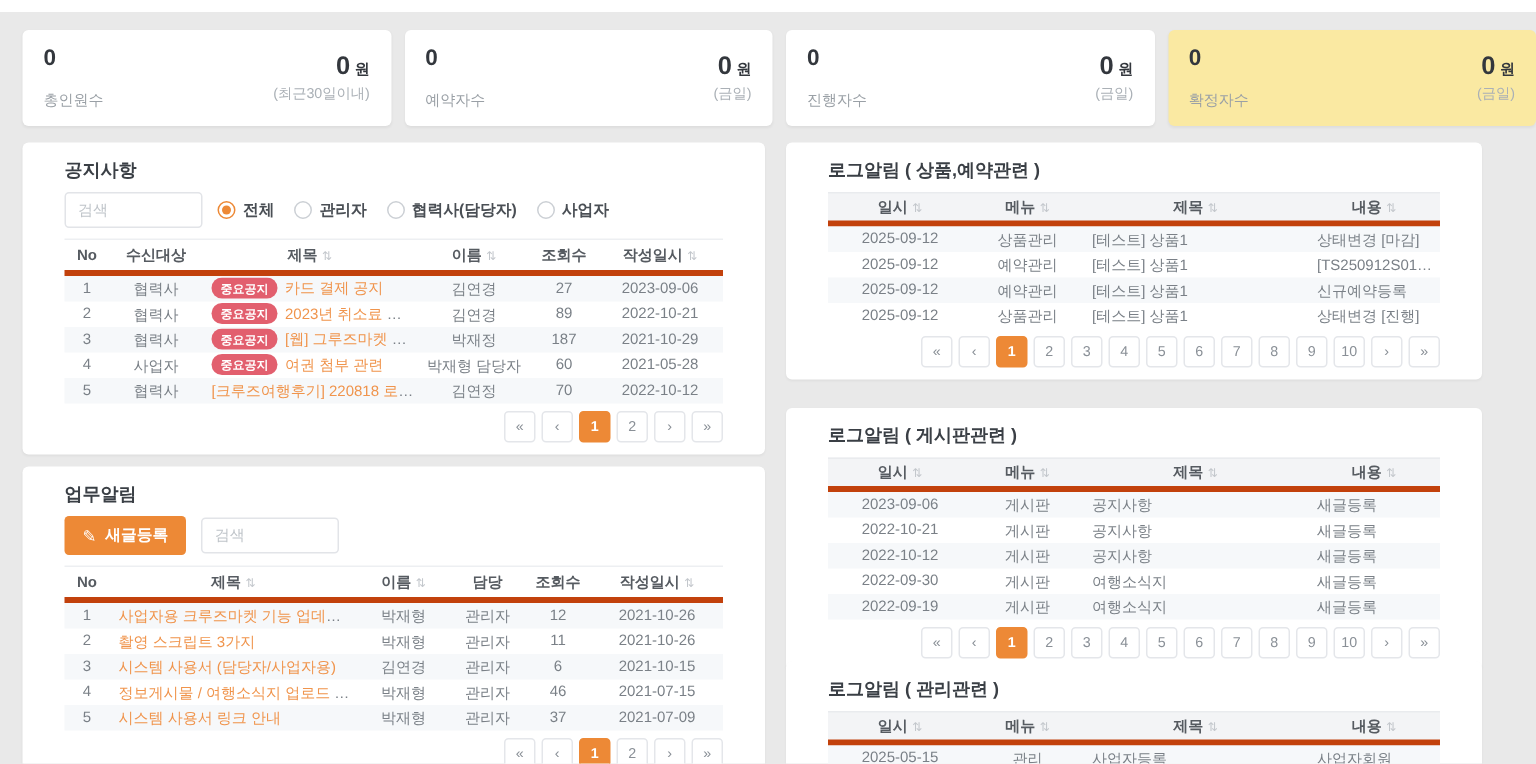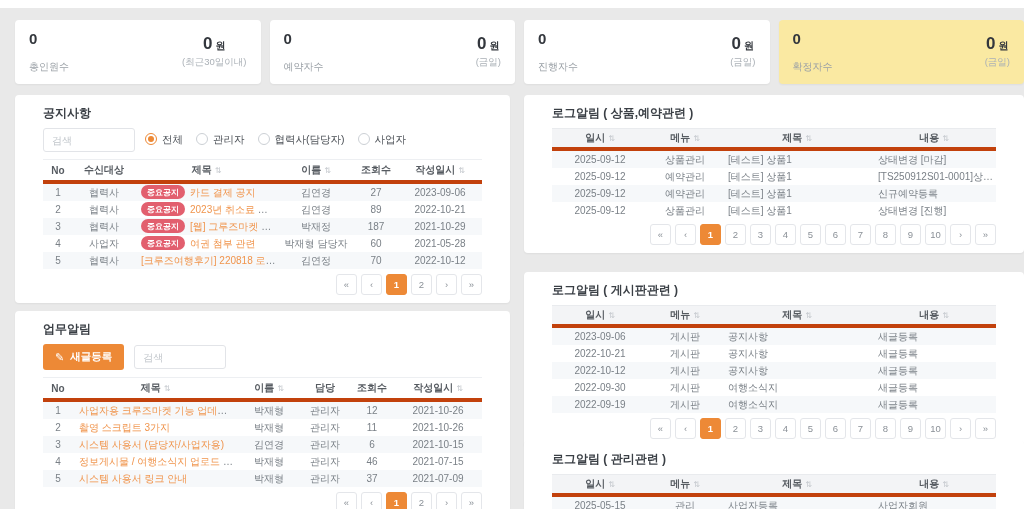--- a/index.html
+++ b/index.html
@@ -15,43 +15,43 @@
   .card{
     flex:1;height:64px;background:#ffffff;border-radius:4px;
     box-shadow:0 1px 2px rgba(0,0,0,.05);
     display:flex;justify-content:space-between;align-items:stretch;
     padding:10px 14px;box-sizing:border-box;
   }
   .card.hl{background:#FAE9A2;}
   .c-left{display:flex;flex-direction:column;justify-content:space-between;}
   .c-count{font-size:15px;font-weight:bold;color:#33373d;}
   .c-label{font-size:10px;color:#9aa0a6;}
-  .c-right{display:flex;flex-direction:column;justify-content:center;align-items:center;gap:4px;}
+  .c-right{display:flex;flex-direction:column;justify-content:center;align-items:flex-end;gap:4px;}
   .c-amount{font-size:17px;font-weight:bold;color:#33373d;line-height:1;}
   .c-unit{font-size:10px;font-weight:bold;margin-left:3px;}
   .c-period{font-size:9.5px;color:#aab0b6;}
   
   .panel{
     position:absolute;background:#ffffff;border-radius:4px;
     box-shadow:0 1px 2px rgba(0,0,0,.05);
     padding:8px 28px;box-sizing:border-box;
   }
   #notice-panel{top:95px;left:15px;width:495px;}
   #tasks-panel{top:311px;left:15px;width:495px;}
-  .log-panel{left:524px;width:500px;}
+  .log-panel{left:524px;width:464px;}
   .p-title{font-size:12px;font-weight:bold;color:#3a3f45;margin:2px 0 6px;}
   .controls{display:flex;align-items:center;gap:10px;margin-bottom:7px;}
   .search{
     width:92px;height:24px;border:1px solid #e2e4e8;border-radius:3px;
     font-size:10px;padding:0 8px;color:#444;box-sizing:border-box;outline:none;
     font-family:"Liberation Sans","DejaVu Sans",sans-serif;
   }
   .search::placeholder{color:#bfc4c9;}
   .radios{display:flex;gap:13px;align-items:center;}
-  .radio{display:flex;gap:5px;align-items:flex-start;font-size:10.5px;font-weight:normal;color:#4a4f55;cursor:pointer;}
+  .radio{display:flex;gap:5px;align-items:center;font-size:10.5px;font-weight:bold;color:#4a4f55;cursor:pointer;}
   .rdot{width:12px;height:12px;border-radius:50%;border:1px solid #ccd0d5;background:#fff;box-sizing:border-box;position:relative;}
   .rdot.sel{border-color:#ED8936;}
   .rdot.sel::after{content:"";position:absolute;inset:2px;border-radius:50%;background:#ED8936;}
   .btn{
     height:26px;border:none;border-radius:3px;background:#ED8936;color:#fff;
     font-size:10.5px;font-weight:bold;display:flex;align-items:center;gap:6px;
     padding:0 12px;cursor:pointer;font-family:"Liberation Sans","DejaVu Sans",sans-serif;
   }
   .btn .bicon{font-size:11px;}
   

